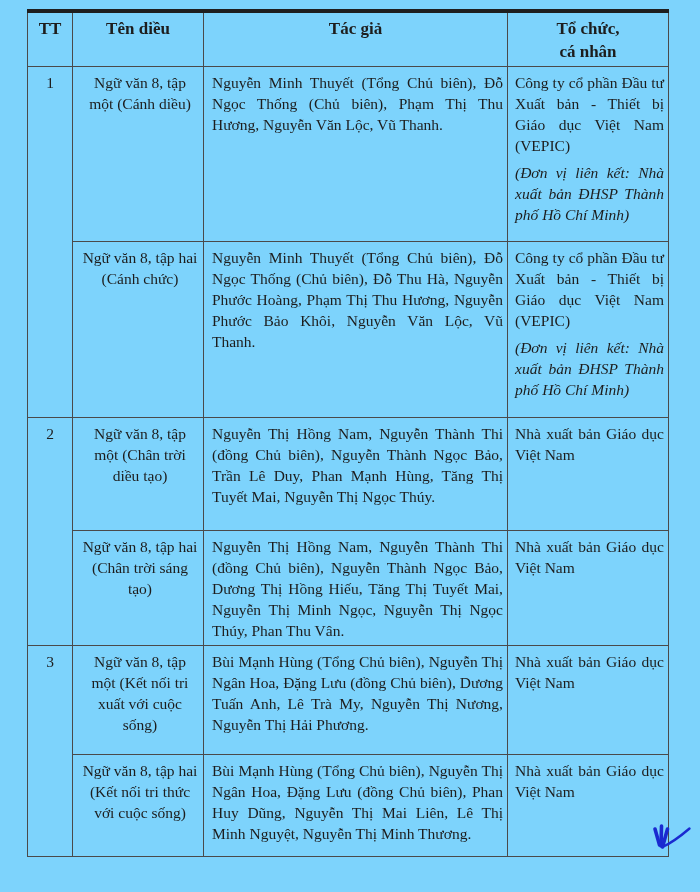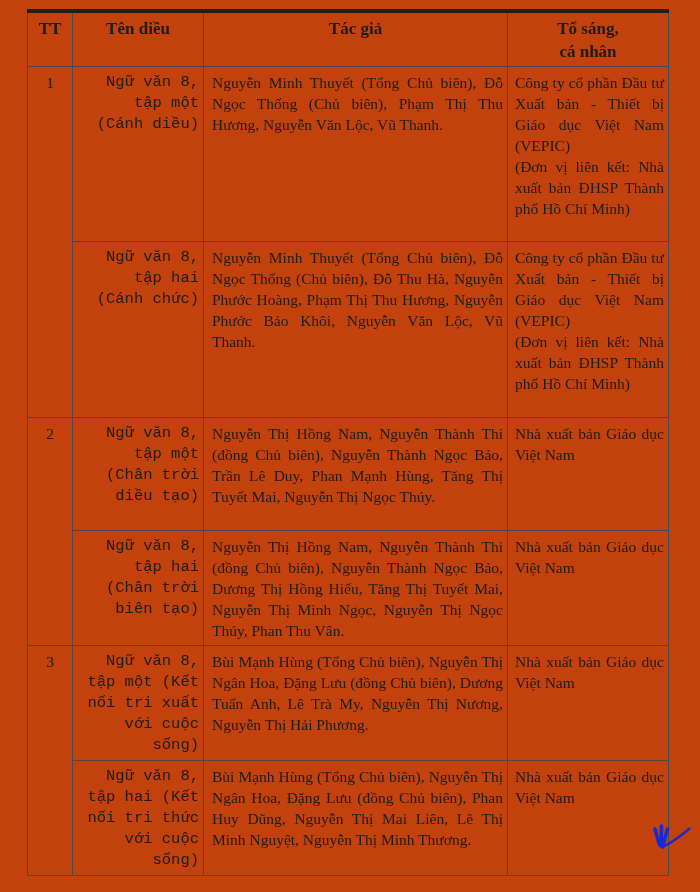--- a/index.html
+++ b/index.html
@@ -1,19 +1,19 @@
 <!DOCTYPE html>
 <html><head>
 <meta charset="utf-8">
 <style>
   html,body{margin:0;padding:0;}
   .page{
     position:relative;
     width:700px;height:892px;
-    background:#c2410c;
+    background:#7dd3fc;
     font-family:"Liberation Serif","DejaVu Serif",serif;
     color:#1d1d1d;
     overflow:hidden;
   }
   table.doc{
     position:absolute;left:27px;top:9px;
     width:641px;
     border-collapse:collapse;
     table-layout:fixed;
     border:1.6px solid #3c3c3c;
@@ -32,25 +32,25 @@
     overflow:hidden;
   }
   th{
     font-size:17px;
     line-height:23px;
     font-weight:bold;
     text-align:center;
     padding:4px 2px 3px 2px;
   }
   td.tt{text-align:center;padding-left:2px;padding-right:2px;}
-  td.book{text-align:right;font-family:Liberation Mono, monospace;}
+  td.book{text-align:center;}
   td.auth,td.org{text-align:justify;text-justify:inter-word;}
   td.org{padding-left:7px;}
   td p{margin:0;}
-  td p + p{}
+  td p + p{margin-top:6px;font-style:italic;}
   tr.h-head{height:47px;}
   tr.h-r1a{height:175px;}
   tr.h-r1b{height:176px;}
   tr.h-r2a{height:113px;}
   tr.h-r2b{height:109px;}
   tr.h-r3a{height:109px;}
   tr.h-r3b{height:102px;}
   .penmark{
     position:absolute;left:645px;top:813px;
     width:52px;height:52px;
@@ -67,21 +67,21 @@
         <col class="c-book">
         <col class="c-auth">
         <col class="c-org">
     </colgroup>
     <tbody>
         <tr class="h-head">
       <th><span>TT</span></th>
       <th><span>Tên diều</span></th>
       <th><span>Tác giả</span></th>
       <th>
-        <div>Tổ sáng,</div>
+        <div>Tổ chức,</div>
         <div>cá nhân</div>
       </th>
     </tr>
 
     <tr class="h-r1a">
       <td class="tt" rowspan="2">1</td>
       <td class="book">Ngữ văn 8, tập một (Cánh diều)</td>
       <td class="auth">Nguyễn Minh Thuyết (Tổng Chủ biên), Đỗ Ngọc Thống (Chủ biên), Phạm Thị Thu Hương, Nguyễn Văn Lộc, Vũ Thanh.</td>
       <td class="org">
         <p>Công ty cổ phần Đầu tư Xuất bản - Thiết bị Giáo dục Việt Nam (VEPIC)</p>
@@ -99,21 +99,21 @@
 
     <tr class="h-r2a">
       <td class="tt" rowspan="2">2</td>
       <td class="book">Ngữ văn 8, tập một (Chân trời diều tạo)</td>
       <td class="auth">Nguyễn Thị Hồng Nam, Nguyễn Thành Thi (đồng Chủ biên), Nguyễn Thành Ngọc Bảo, Trần Lê Duy, Phan Mạnh Hùng, Tăng Thị Tuyết Mai, Nguyễn Thị Ngọc Thúy.</td>
       <td class="org">
         <p>Nhà xuất bản Giáo dục Việt Nam</p>
       </td>
     </tr>
     <tr class="h-r2b">
-      <td class="book">Ngữ văn 8, tập hai (Chân trời biên tạo)</td>
+      <td class="book">Ngữ văn 8, tập hai (Chân trời sáng tạo)</td>
       <td class="auth">Nguyễn Thị Hồng Nam, Nguyễn Thành Thi (đồng Chủ biên), Nguyễn Thành Ngọc Bảo, Dương Thị Hồng Hiếu, Tăng Thị Tuyết Mai, Nguyễn Thị Minh Ngọc, Nguyễn Thị Ngọc Thúy, Phan Thu Vân.</td>
       <td class="org">
         <p>Nhà xuất bản Giáo dục Việt Nam</p>
       </td>
     </tr>
 
     <tr class="h-r3a">
       <td class="tt" rowspan="2">3</td>
       <td class="book">Ngữ văn 8, tập một (Kết nối tri xuất với cuộc sống)</td>
       <td class="auth">Bùi Mạnh Hùng (Tổng Chủ biên), Nguyễn Thị Ngân Hoa, Đặng Lưu (đồng Chủ biên), Dương Tuấn Anh, Lê Trà My, Nguyễn Thị Nương, Nguyễn Thị Hải Phương.</td>

